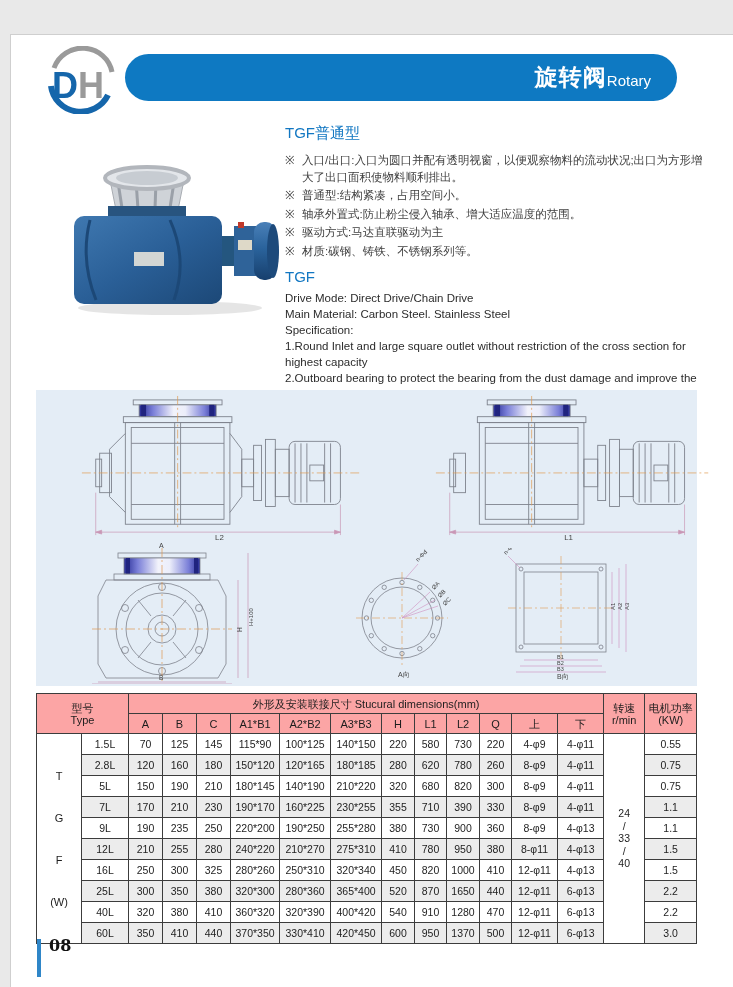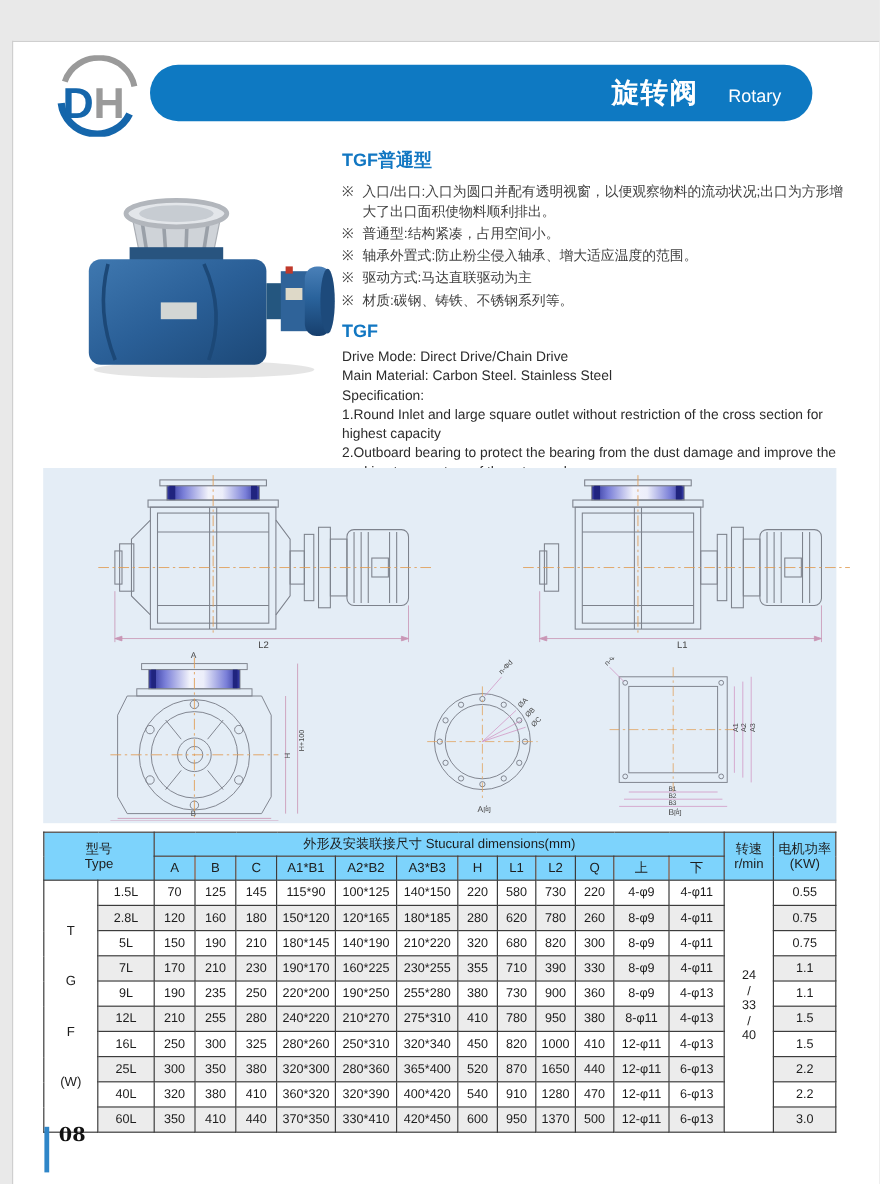--- a/index.html
+++ b/index.html
@@ -2,41 +2,41 @@
 <html><head>
 <meta charset="utf-8">
 <style>
   html,body{margin:0;padding:0;background:#e9e9e9;font-family:"Liberation Sans",sans-serif;}
   .canvas{position:relative;width:733px;height:987px;background:#e9e9e9;overflow:hidden;}
   .page{position:absolute;left:10px;top:34px;right:0;bottom:0;background:#ffffff;border-left:1px solid #cfcfcf;border-top:1px solid #cfcfcf;}
   .abs{position:absolute;}
 
   
   .banner{left:125px;top:54px;width:552px;height:47px;background:#0e79c2;border-radius:24px;
-          display:flex;align-items:center;justify-content:flex-end;padding-right:26px;box-sizing:border-box;gap:25px;}
+          display:flex;align-items:center;justify-content:flex-end;padding-right:26px;box-sizing:border-box;gap:0;}
   .banner .zh{color:#fff;font-size:23px;font-weight:bold;letter-spacing:1px;}
   .banner .en{color:#fff;font-size:15px;margin-top:6px;}
 
   
-  .blue-heading{color:#1277c2;font-size:15px;font-weight:bold;}
+  .blue-heading{color:#1277c2;font-size:15px;font-weight:normal;}
   .intro{left:285px;top:124px;width:420px;}
   .bullets{margin-top:9px;}
   .bullet{display:flex;font-size:11.5px;color:#3f3f3f;line-height:16.5px;margin-bottom:2px;}
   .bullet .mark{width:17px;flex:0 0 17px;color:#3f3f3f;}
   .spec{left:285px;top:268px;width:420px;}
   .spec .lines{margin-top:5px;font-size:11.5px;color:#2c2c2c;line-height:16px;}
 
   
   .panel{left:36px;top:390px;width:661px;height:296px;background:#e4edf6;}
 
   
   .tablewrap{left:36px;top:693px;width:661px;}
   table.spec{border-collapse:collapse;table-layout:fixed;width:661px;font-size:10.5px;color:#1d1d1d;}
   table.spec th,table.spec td{border:1px solid #3c3c3c;text-align:center;padding:0;overflow:hidden;}
-  table.spec thead th{background:#7dd3fc;font-weight:normal;font-size:11px;height:19px;line-height:12px;}
+  table.spec thead th{background:#fca5a5;font-weight:normal;font-size:11px;height:19px;line-height:12px;}
   table.spec tbody td{height:20px;background:#ffffff;}
   table.spec tbody tr.alt td{background:#ececec;}
   td.series,table.spec tbody tr.alt td.series{background:#ffffff;white-space:pre-line;line-height:42px;font-size:11px;}
   td.speed,table.spec tbody tr.alt td.speed{background:#ffffff;white-space:pre-line;line-height:12.5px;font-size:10.5px;}
 
   
   .pagebar{left:37px;top:939px;width:4px;height:38px;background:#2f86c8;}
   .pagenum{left:49px;top:936px;font-family:"DejaVu Serif",serif;font-weight:bold;font-size:16px;color:#111;}
 
   svg text{font-family:"Liberation Sans",sans-serif;}

